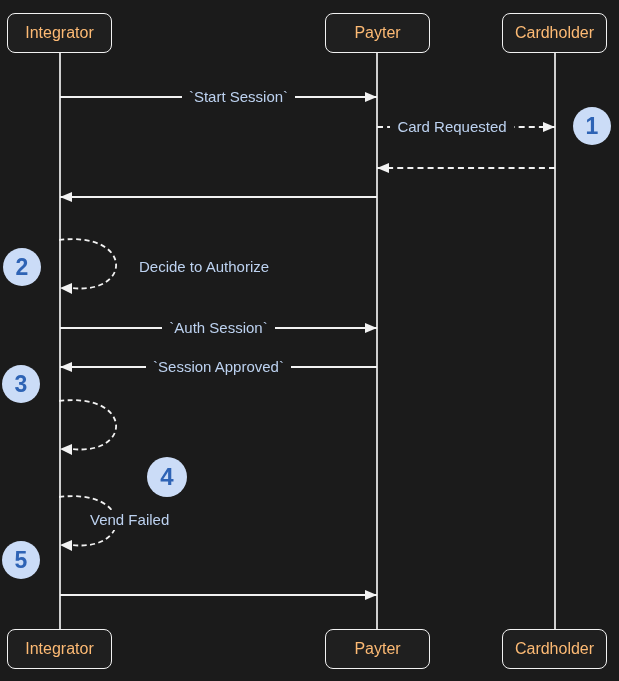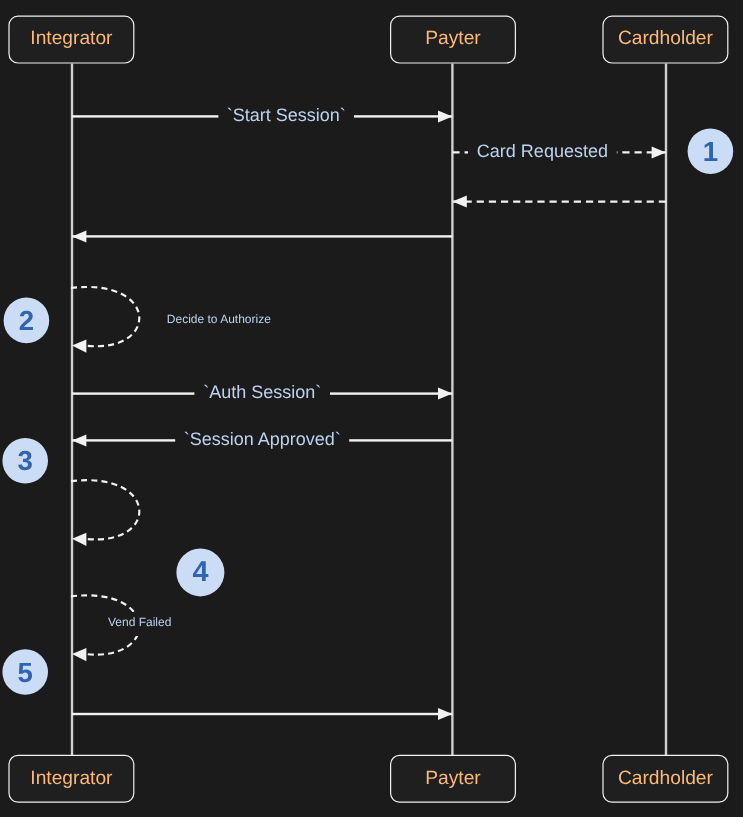--- a/index.html
+++ b/index.html
@@ -50,21 +50,21 @@
   .mlabelrow span{
     display:inline-block;
     background:#1b1b1b;
     padding:0 7px;
     color:#bdd2f0;
     font-size:15px;
   }
   
   .looplabel{
     position:absolute;height:20px;line-height:20px;
-    color:#bdd2f0;font-size:10px;
+    color:#bdd2f0;font-size:15px;
     background:#1b1b1b;padding:0 3px;
     white-space:nowrap;
   }
   .loop{position:absolute;}
   
   .badge{
     position:absolute;
     width:38px;height:38px;border-radius:50%;
     background:#cbdcf7;
     color:#2e63b5;

